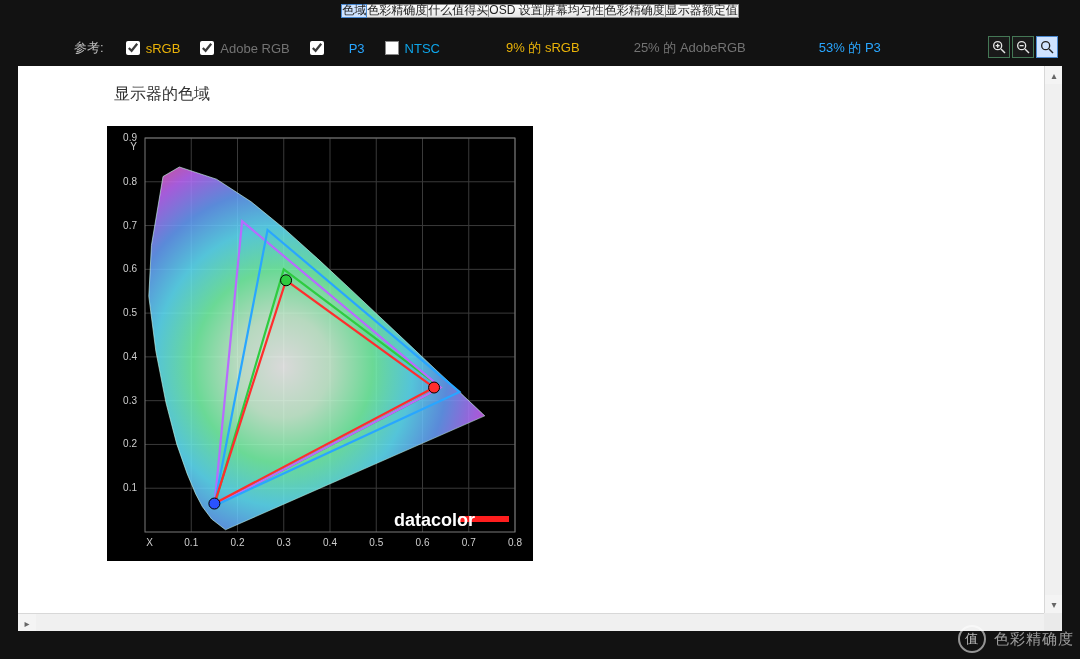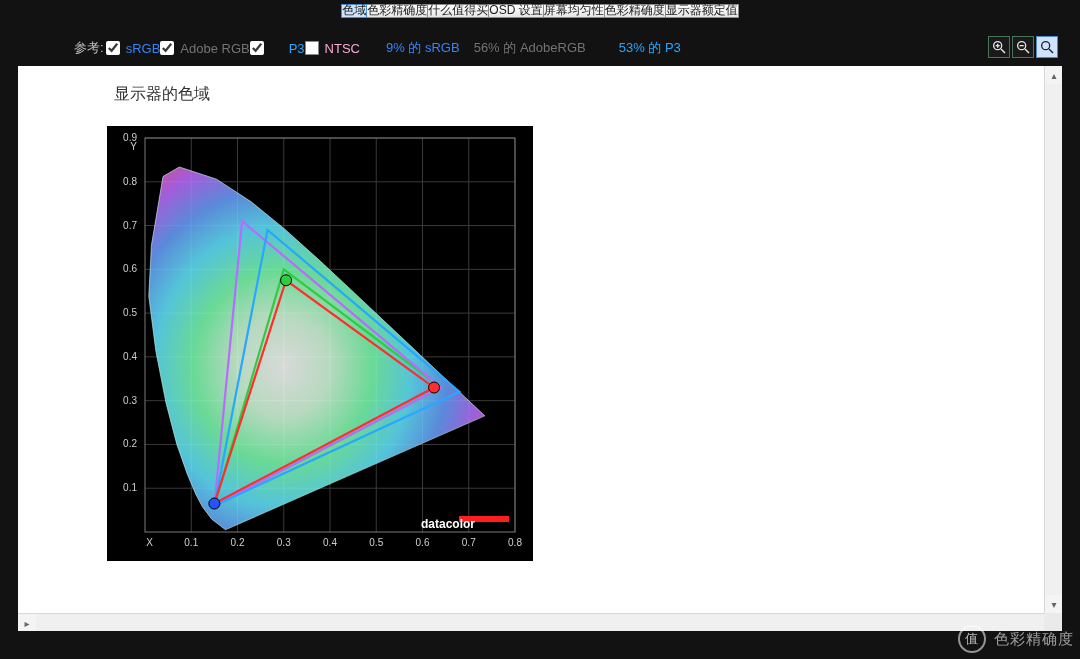--- a/index.html
+++ b/index.html
@@ -14,33 +14,33 @@
     background: linear-gradient(#fdfdfd, #e6e6e6);
     border: 1px solid #8a8a8a; border-left-width: 0;
     font-size: 12px; color: #222; cursor: pointer; user-select: none;
   }
   .tab:first-child { border-left-width: 1px; }
   .tab.active { background: #cfe3ff; border-color: #4a88cf; position: relative; z-index: 2; }
 
   
   .legendbar {
     position: absolute; left: 0; right: 0; top: 36px; height: 24px;
-    display: flex; align-items: center; gap: 0;
+    display: flex; align-items: center; gap: 20px;
     padding-left: 74px; padding-right: 20px;
     font-size: 13px; color: #ddd;
   }
   .ref-label { color: #bdbdbd; margin-right: 2px; }
   .chk { display: inline-flex; align-items: center; gap: 6px; font-size: 13px; }
   .chk input { width: 14px; height: 14px; cursor: pointer; accent-color: #fff; }
   .chk.ntsc input { appearance: none; width: 14px; height: 14px; background: #fff; border: 1px solid #888; }
   .lg-spacer { width: 26px; }
-  .c-srgb   { color: #3b82f6; }
+  .c-srgb   { color: #eab308; }
   .c-adobe  { color: #737373; }
   .c-p3     { color: #29a6ff; padding-left: 19px; }
-  .c-ntsc   { color: #f9a8d4; }
+  .c-ntsc   { color: #0ea5e9; }
 
   .zoom-group { position: absolute; right: 22px; top: 36px; display: flex; gap: 2px; }
   .zoom-btn {
     width: 22px; height: 22px; display: inline-flex; align-items: center; justify-content: center;
     border: 1px solid #475; background: #1a1a1a; cursor: pointer;
   }
   .zoom-btn.active { background: #cfe3ff; border-color: #4a88cf; }
   .zoom-btn svg { width: 16px; height: 16px; }
 
   
@@ -69,21 +69,21 @@
   .sb-corner { position: absolute; right: 0; bottom: 0; width: 18px; height: 18px; background: #eaeaea; }
 
   .page-title { position: absolute; left: 96px; top: 18px; font-size: 16px; color: #333; }
   .caption    { position: absolute; left: 96px; top: 547px; font-size: 15px; color: #333; }
 
   
   .chart {
     position: absolute; left: 89px; top: 60px; width: 426px; height: 435px;
     background: #000;
   }
-  .chart .brand { position: absolute; color: #fff; font-weight: bold; font-size: 12px; font-family: Arial, sans-serif; }
+  .chart .brand { position: absolute; color: #fff; font-weight: bold; font-size: 18px; font-family: Arial, sans-serif; }
 
   
 
   
   .watermark {
     position: absolute; right: 6px; bottom: 6px;
     display: flex; align-items: center; gap: 8px;
     color: rgba(255,255,255,.58); font-size: 15px; letter-spacing: 1px;
     pointer-events: none;
   }
@@ -128,21 +128,21 @@
   </label>
 
   <label class="chk ntsc">
     <input type="checkbox" style="">
     <span class="c-ntsc">NTSC</span>
   </label>
 
   <span class="lg-spacer"></span>
   <span class="c-srgb">9% 的 sRGB</span>
   <span class="lg-spacer" style="width:14px"></span>
-  <span class="c-adobe">56% 的 AdobeRGB</span>
+  <span class="c-adobe">25% 的 AdobeRGB</span>
   <span class="lg-spacer" style="width:14px"></span>
   <span class="c-p3">53% 的 P3</span>
 </div>
 
 <div class="zoom-group">
   <div class="zoom-btn">
     <svg viewBox="0 0 24 24">
         <circle cx="10" cy="10" r="6" fill="none" stroke="#e6e6e6" stroke-width="2"></circle>
         <line x1="15" y1="15" x2="21" y2="21" stroke="#e6e6e6" stroke-width="2"></line>
         <line x1="7" y1="10" x2="13" y2="10" stroke="#e6e6e6" stroke-width="2"></line>

